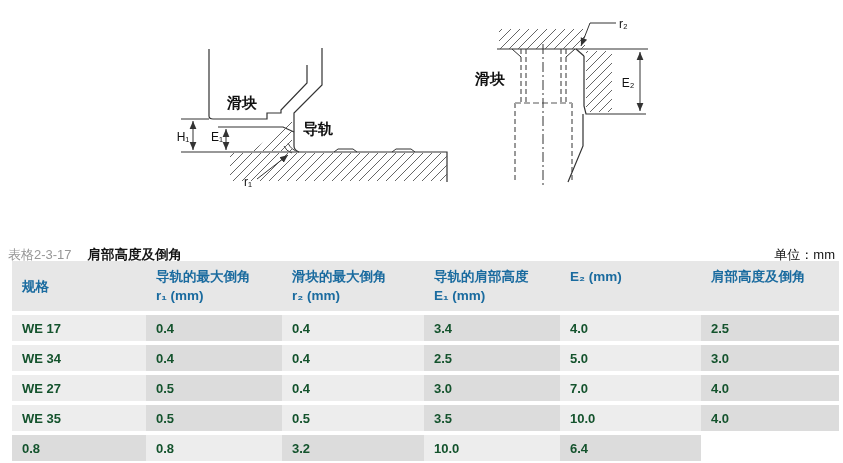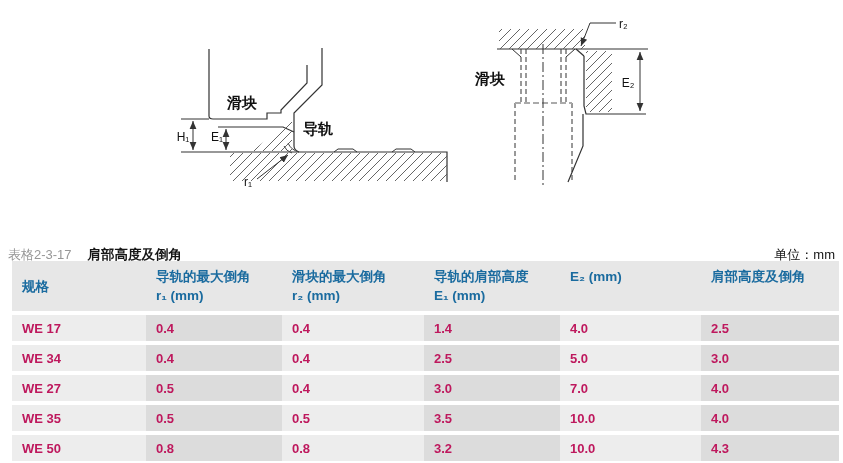--- a/index.html
+++ b/index.html
@@ -15,21 +15,21 @@
   .unit{margin-left:auto;font-weight:normal;color:#161616;}
 
   .tbl{position:absolute;left:12px;top:261px;width:827px;}
   .grid6{display:grid;grid-template-columns:134px 136px 142px 136px 141px 1fr;}
   .thead{background:#e7e7e7;height:50px;}
   .th{color:#1a6b9f;font-weight:bold;font-size:13.5px;line-height:19px;
       padding:6px 4px 0 10px;box-sizing:border-box;}
   .th.center{display:flex;align-items:center;padding-top:0;}
   .row{height:26px;margin-top:4px;}
   .cell{font-weight:bold;font-size:13px;display:flex;align-items:center;
-        padding-left:10px;box-sizing:border-box;background:#ededed;color:#be185d;}
+        padding-left:10px;box-sizing:border-box;background:#ededed;color:#14532d;}
   .cell.alt{background:#dcdcdc;}
 </style>
 </head>
 <body>
 
 <div class="page">
 
   <svg class="diagram-strip" viewBox="0 0 843 228" width="843" height="228">
     <defs>
       <pattern id="hatch" width="9" height="9" patternUnits="userSpaceOnUse">
@@ -142,21 +142,21 @@
       </div>
       <div class="th">
         <div>肩部高度及倒角</div>
       </div>
     </div>
 
     <div class="row grid6">
       <div class="cell">WE 17</div>
       <div class="cell alt">0.4</div>
       <div class="cell">0.4</div>
-      <div class="cell alt">1.4</div>
+      <div class="cell alt">3.4</div>
       <div class="cell">4.0</div>
       <div class="cell alt">2.5</div>
     </div>
     <div class="row grid6">
       <div class="cell">WE 34</div>
       <div class="cell alt">0.4</div>
       <div class="cell">0.4</div>
       <div class="cell alt">2.5</div>
       <div class="cell">5.0</div>
       <div class="cell alt">3.0</div>
@@ -171,22 +171,21 @@
     </div>
     <div class="row grid6">
       <div class="cell">WE 35</div>
       <div class="cell alt">0.5</div>
       <div class="cell">0.5</div>
       <div class="cell alt">3.5</div>
       <div class="cell">10.0</div>
       <div class="cell alt">4.0</div>
     </div>
     <div class="row grid6">
-      <div class="cell">WE 50</div>
       <div class="cell alt">0.8</div>
       <div class="cell">0.8</div>
       <div class="cell alt">3.2</div>
       <div class="cell">10.0</div>
-      <div class="cell alt">4.3</div>
+      <div class="cell alt">6.4</div>
     </div>
   </div>
 
 </div>
 
 </body></html>

